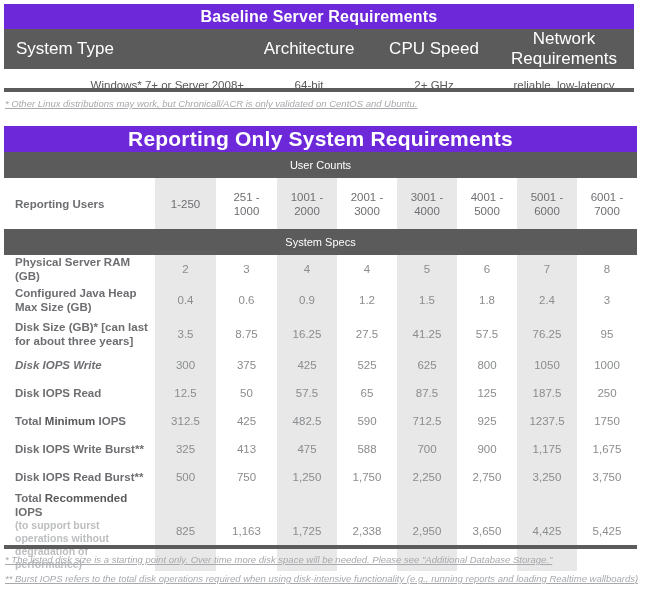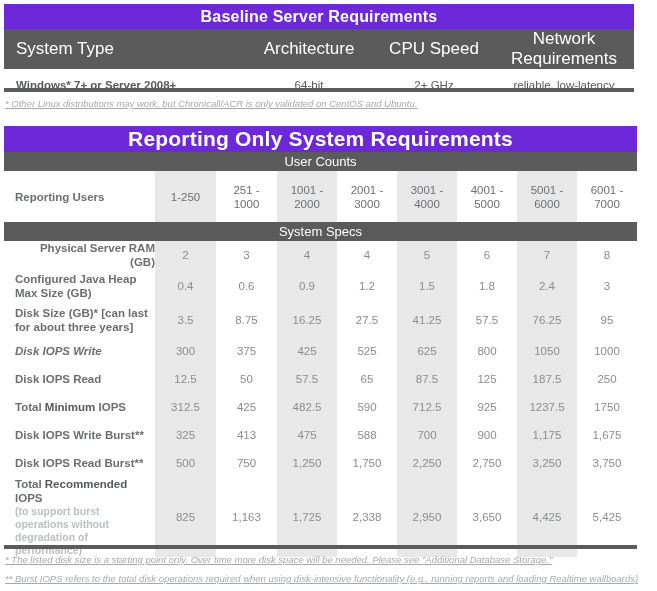--- a/index.html
+++ b/index.html
@@ -61,21 +61,21 @@
   }
   #t1-head th.lbl { text-align: left; padding-left: 12px; }
   #t1-head th.ctr { text-align: center; }
   #t1-body td {
     background: #ffffff;
     color: #58595b;
     font-size: 11.5px;
     height: 31px;
     vertical-align: middle;
   }
-  #t1-body td.lbl { text-align: left; padding-left: 12px; font-weight: bold; }
+  #t1-body td.lbl { text-align: right; padding-left: 12px; }
   #t1-body td.ctr { text-align: center; }
 
   .note {
     position: absolute;
     color: #a7a9ac;
     font-size: 9.5px;
     font-style: italic;
     font-family: "Liberation Sans", sans-serif;
     white-space: nowrap;
     text-decoration: underline;
@@ -84,22 +84,22 @@
   
   #table2 {
     left: 4px; top: 126px; width: 633px;
   }
   #table2 .red-banner {
     height: 26px;
     font-size: 21px;
     line-height: 26px;
   }
   #table2 .gray-band {
-    height: 19px;
-    font-size: 13px;
+    height: 26px;
+    font-size: 11px;
     line-height: 19px;
   }
   #table2 td, #table2 th { vertical-align: middle; }
 
   .rowlabel {
     text-align: left;
     padding-left: 11px;
     padding-right: 0;
     color: #6d6e71;
     font-size: 11.5px;
@@ -222,21 +222,21 @@
           <span>6001 -</span><br>
           <span>7000</span>
         </th>
       </tr>
       <tr>
         <th class="gray-band" colspan="9">System Specs</th>
       </tr>
     </thead>
     <tbody id="t2-body">
         <tr>
-          <th class="rowlabel" style="height: 28px; text-align: right;">Physical Server RAM (GB)</th>
+          <th class="rowlabel" style="height: 28px;">Physical Server RAM (GB)</th>
           <td class="cell alt">2</td>
           <td class="cell">3</td>
           <td class="cell alt">4</td>
           <td class="cell">4</td>
           <td class="cell alt">5</td>
           <td class="cell">6</td>
           <td class="cell alt">7</td>
           <td class="cell">8</td>
         </tr>
         <tr>

